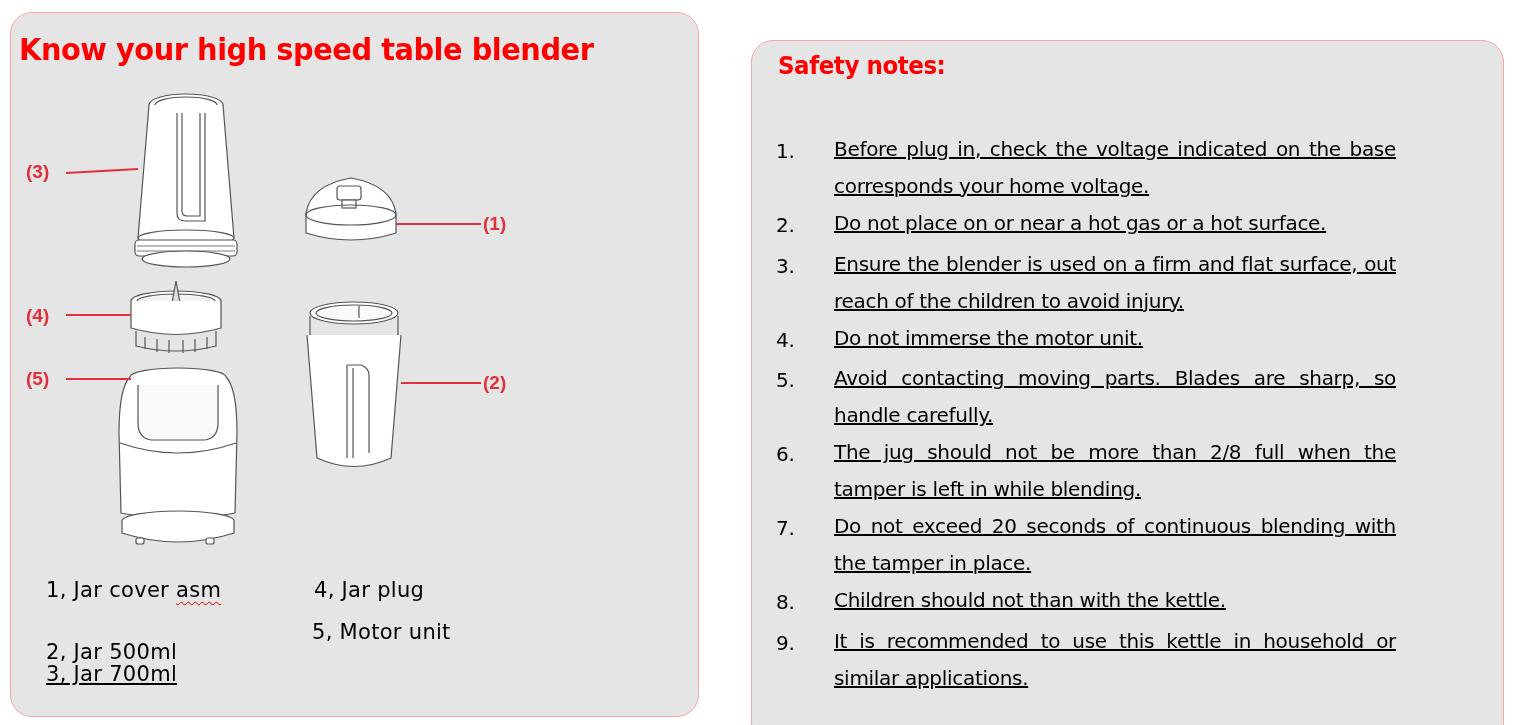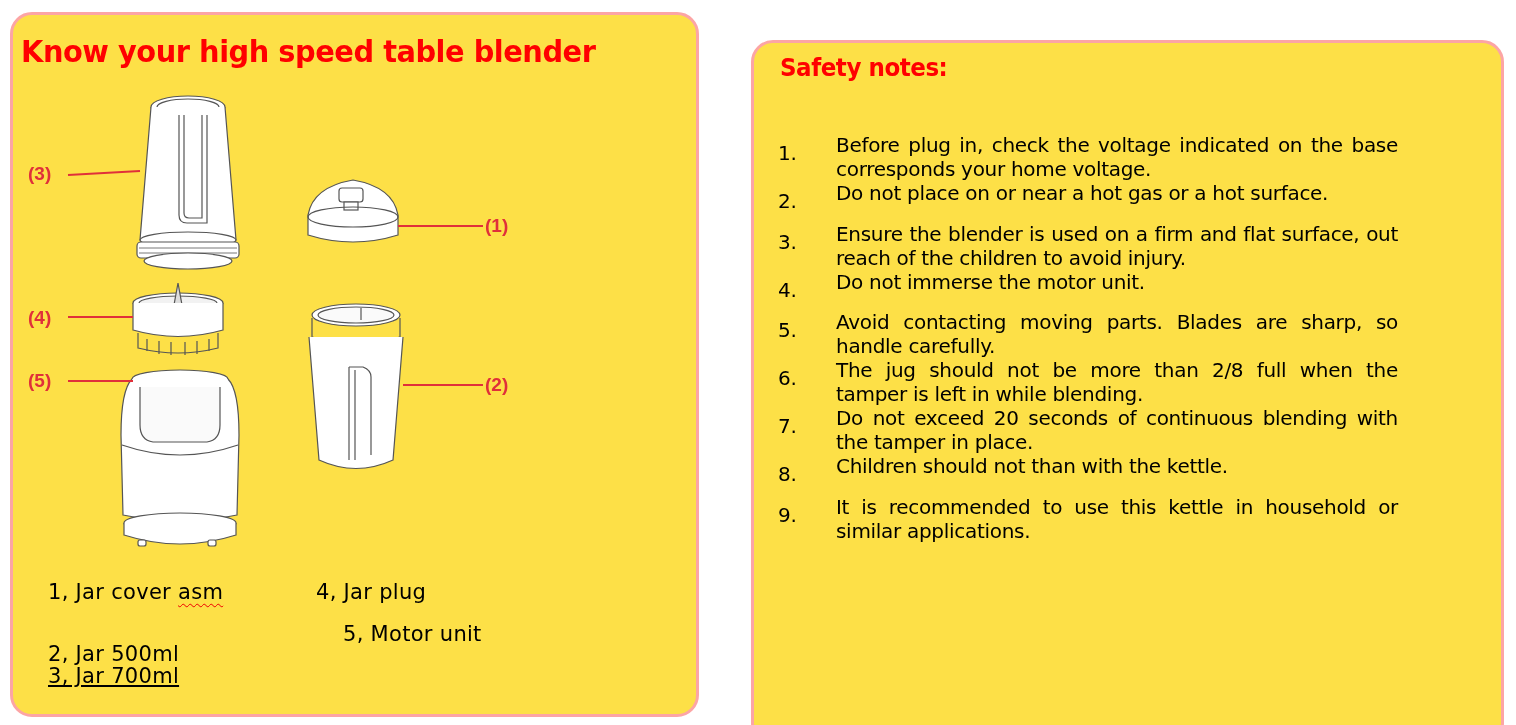--- a/index.html
+++ b/index.html
@@ -1,32 +1,32 @@
 <!DOCTYPE html>
 <html><head>
 <meta charset="utf-8">
 <style>
   html, body { margin:0; padding:0; background:#ffffff; }
   body { width:1516px; height:725px; position:relative; overflow:hidden;
          font-family:"Liberation Sans", sans-serif; color:#000; }
-  .panel { position:absolute; border:3px solid #fca5a5; border-radius:22px; box-sizing:border-box; background:#fde047; }
+  .panel { position:absolute; border:1px solid #fca5a5; border-radius:22px; box-sizing:border-box; background:#e5e5e5; }
   #left-panel { left:10px; top:12px; width:689px; height:705px; }
   #right-panel { left:751px; top:12px; width:753px; height:705px;margin-top:28px; }
   .title { position:absolute; color:#ff0000; font-weight:bold; font-family:"DejaVu Sans", sans-serif; letter-spacing:-0.5px; white-space:nowrap; }
   #left-title { left:8px; top:18px; font-size:31px; transform:scaleX(0.93); transform-origin:left; }
   #right-title { left:26px; top:10px; font-size:25px; transform:scaleX(0.92); transform-origin:left; }
   .diagram { position:absolute; left:0; top:0; }
   .callout { position:absolute; color:#e0303a; font-weight:bold; font-size:19px; font-family:"Liberation Sans", sans-serif; }
   .parts { position:absolute; font-family:"DejaVu Sans", sans-serif; font-size:21px; letter-spacing:0.3px; }
   .part { position:absolute; white-space:nowrap;text-align:right; }
   .squiggle { text-decoration: underline wavy #e00; text-decoration-thickness:1px; text-underline-offset:4px; }
   .notes { position:absolute; left:24px; top:90px; width:620px; font-family:"DejaVu Sans", sans-serif; font-size:20px; letter-spacing:-0.3px; }
   .note { display:flex; }
   .note .num { width:58px; flex:none; line-height:40.6px; }
-  .note .txt { flex:1; line-height:24px; text-align:justify; }
+  .note .txt { flex:1; line-height:37px; text-align:justify;text-decoration:underline; }
 </style>
 </head>
 <body>
 
 <div id="left-panel" class="panel">
   <div id="left-title" class="title">Know your high speed table blender</div>
 
   <svg class="diagram" width="689" height="705" stroke="#555" fill="#fff" stroke-width="1.2">
 
     <g>
@@ -94,21 +94,21 @@
   <div class="callout" style="left:472px;top:200px;">(1)</div>
   <div class="callout" style="left:472px;top:359px;">(2)</div>
 
   <div class="parts">
     <div class="part" style="left:35px;top:565px;">
       <span>1, Jar cover </span><span class="squiggle">asm</span>
     </div>
     <div class="part" style="left:35px;top:627px;">2, Jar 500ml</div>
     <div class="part" style="left:35px;top:649px;text-decoration:underline;">3, Jar 700ml</div>
     <div class="part" style="left:303px;top:565px;">4, Jar plug</div>
-    <div class="part" style="left:301px;top:607px;margin-left:29px;">5, Motor unit</div>
+    <div class="part" style="left:301px;top:607px;">5, Motor unit</div>
   </div>
 </div>
 
 <div id="right-panel" class="panel">
   <div id="right-title" class="title">Safety notes:</div>
   <div class="notes">
     <div class="note">
         <span class="num">1.</span>
         <span class="txt">Before plug in, check the voltage indicated on the base corresponds your home voltage.</span>
       </div>

